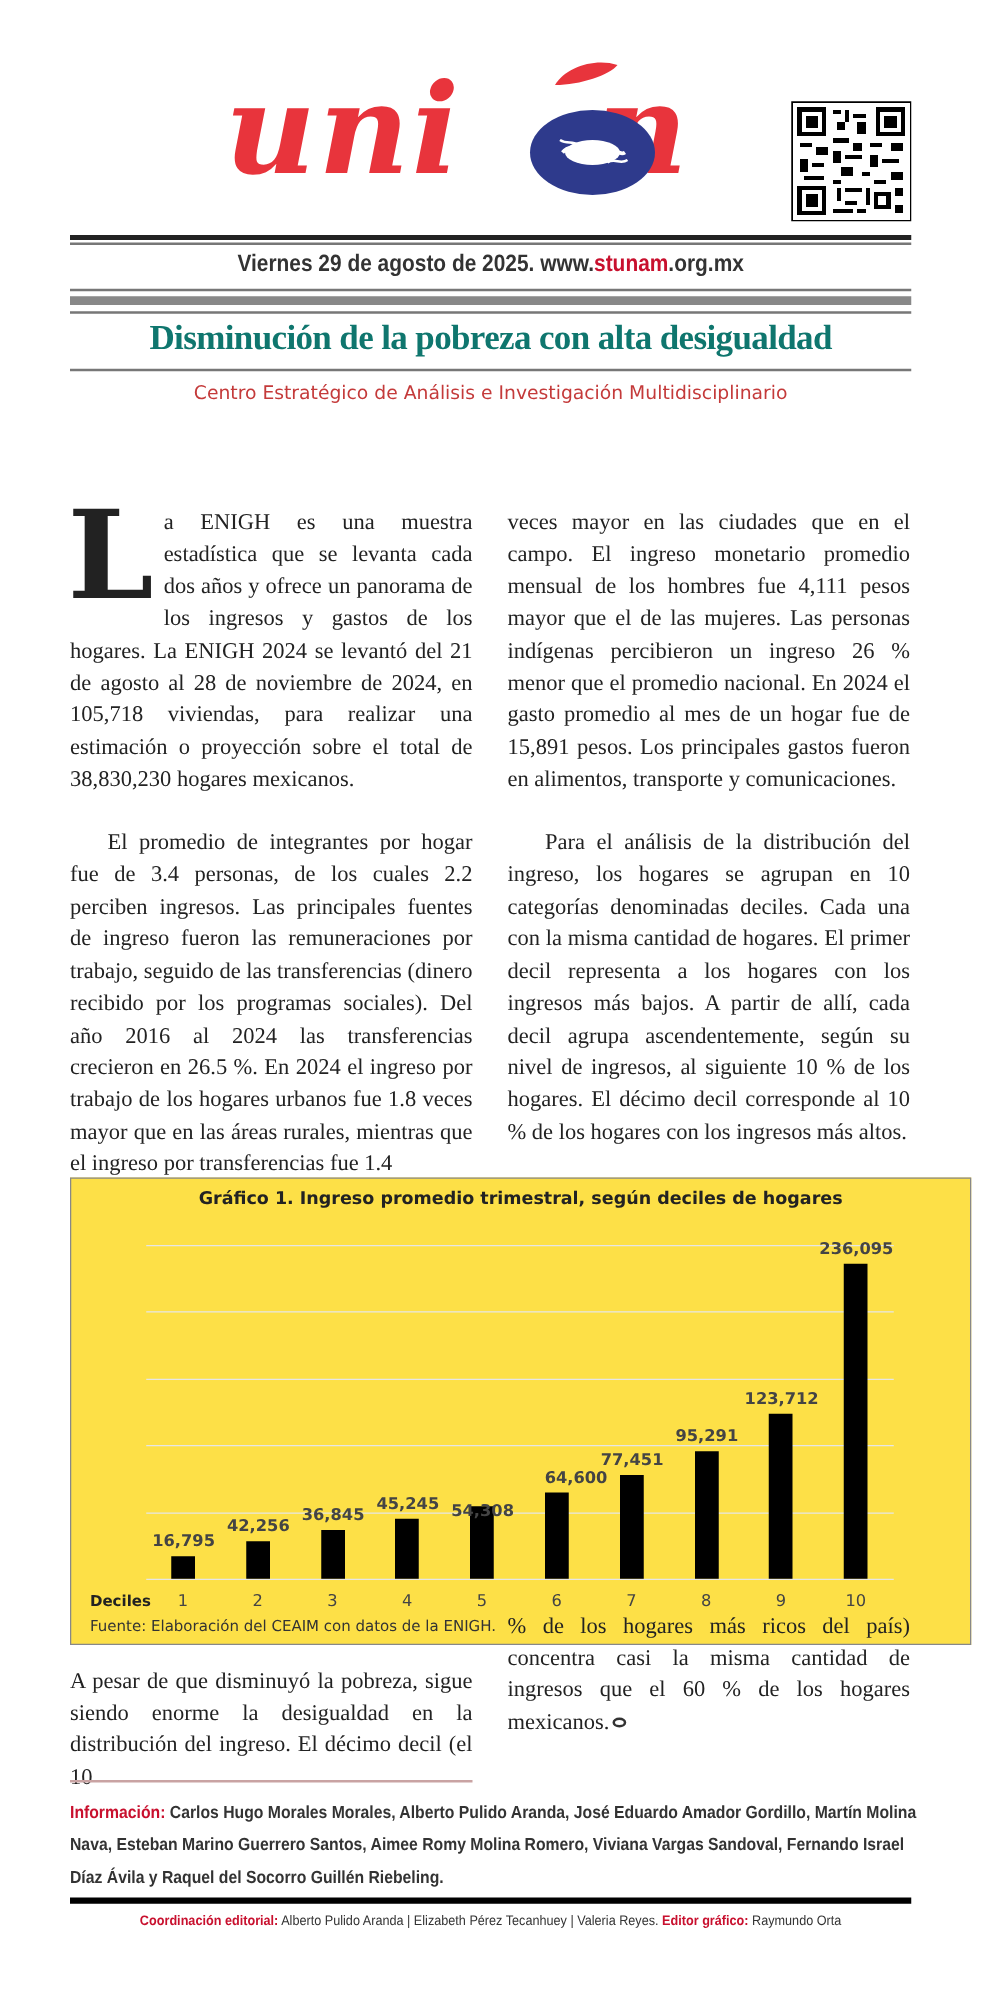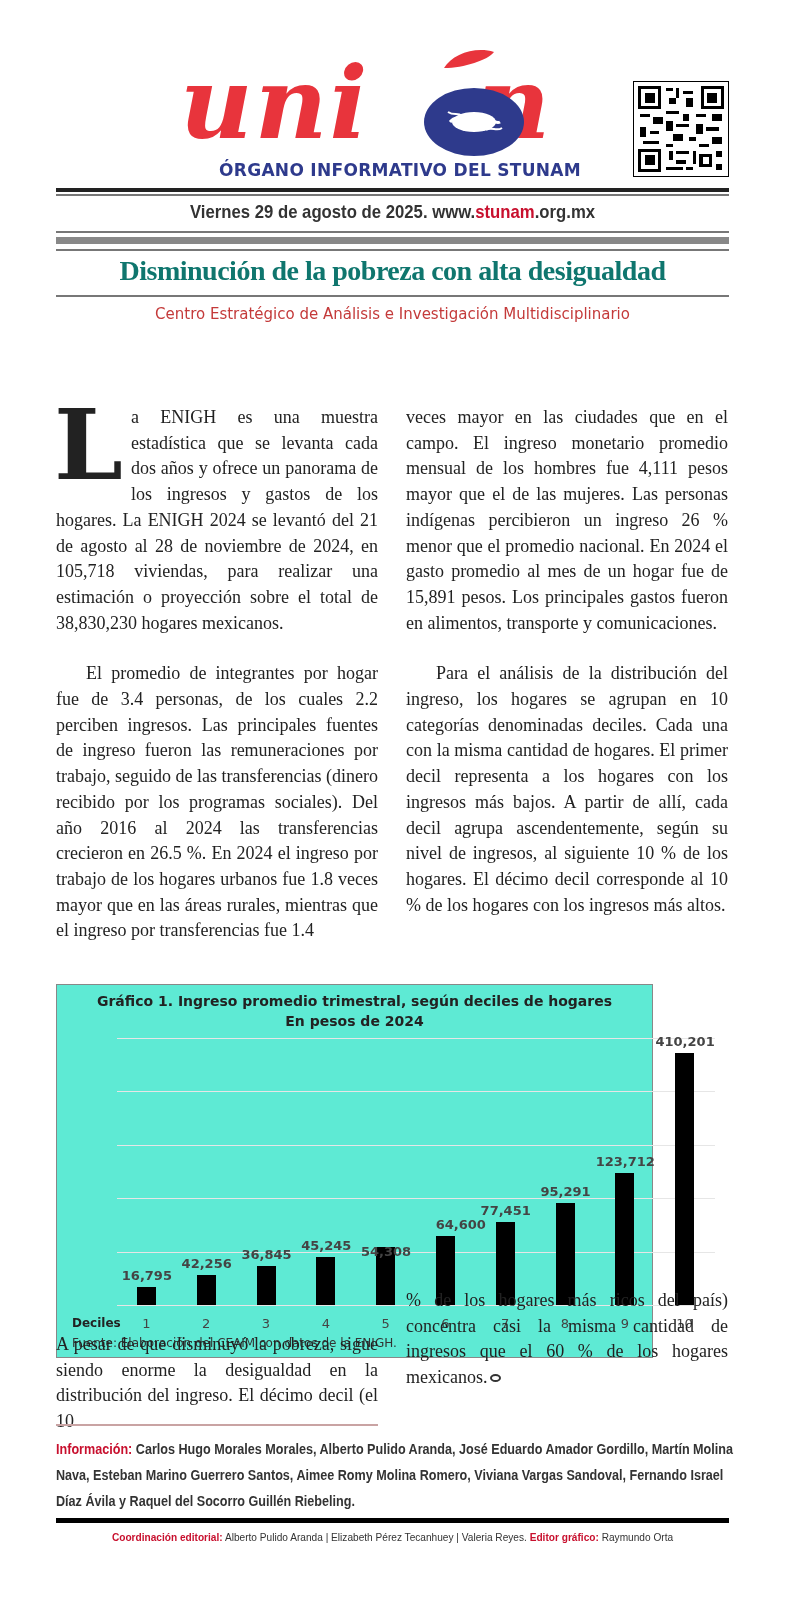--- a/index.html
+++ b/index.html
@@ -25,21 +25,21 @@
   .note { position: absolute; left: 56px; top: 346px; width: 673px; text-align: center; font-family: "Liberation Sans", sans-serif; font-weight: bold; font-size: 13.5px; line-height: 26px; color: #222; }
 
   .col { position: absolute; width: 322px; font-size: 18px; line-height: 25.7px; text-align: justify; color: #222; }
   .col p { margin-bottom: 25px; }
   .col p.indent { text-indent: 30px; }
   .dropcap { float: left; font-family: "DejaVu Serif", serif; font-weight: bold; font-size: 98px; line-height: 72px; height: 74px; margin: 4px 8px 0 -2px; color: #222; }
   .col1 { left: 56px; top: 405px; }
   .col2 { left: 406px; top: 405px; }
 
   
-  .chart-box { position: absolute; left: 56px; top: 984px; width: 597px; height: 374px; border: 1.5px solid #888; background: #5eead4; }
+  .chart-box { position: absolute; left: 56px; top: 942px; width: 721px; height: 374px; border: 1.5px solid #888; background: #fde047; }
   .chart-title { position: absolute; left: 0; top: 6px; width: 100%; text-align: center; font-family: "DejaVu Sans", sans-serif; font-weight: bold; font-size: 14px; line-height: 20px; color: #222; }
   .plot { position: absolute; left: 60px; top: 53px; width: 598px; height: 267px; }
   .grid { position: absolute; left: 0; width: 100%; height: 1px; background: #e6e6e6; }
   .bar { position: absolute; bottom: 0; width: 19px; background: #000; }
   .bar-label { position: absolute; width: 80px; margin-left: -30px; text-align: center; font-family: "DejaVu Sans", sans-serif; font-weight: bold; font-size: 13px; color: #444; }
   .xtick { position: absolute; top: 331px; width: 40px; text-align: center; font-family: "DejaVu Sans", sans-serif; font-size: 13px; color: #444; }
   .xaxis-title { position: absolute; left: 15px; top: 331px; font-family: "DejaVu Sans", sans-serif; font-weight: bold; font-size: 12px; color: #222; }
   .chart-source { position: absolute; left: 15px; top: 351px; font-family: "DejaVu Sans", sans-serif; font-size: 12px; color: #333; }
 
   .col3 { left: 56px; top: 1332px; }
@@ -66,21 +66,20 @@
       <path d="M6 20 C14 6, 38 -2, 56 4 C50 12, 26 20, 6 20 Z" fill="#e8343c"></path>
     </svg>
     <svg class="logo-o" viewBox="0 0 108 76">
       <ellipse cx="54" cy="40" rx="50" ry="34" fill="#2e3a8c"></ellipse>
       <ellipse cx="54" cy="40" rx="22" ry="10" fill="#fff"></ellipse>
       <path d="M30 40 C40 28, 50 50, 60 38 C68 30, 74 44, 80 40" stroke="#fff" stroke-width="3" fill="none"></path>
       <path d="M28 30 C34 34, 38 30, 42 34" stroke="#fff" stroke-width="2" fill="none"></path>
       <path d="M66 48 C72 44, 76 50, 82 46" stroke="#fff" stroke-width="2" fill="none"></path>
     </svg>
   </div>
-  <div class="subtitle">ÓRGANO INFORMATIVO DEL STUNAM</div>
   <svg class="qr" viewBox="0 0 29 29" shape-rendering="crispEdges">
     <rect x="0" y="0" width="29" height="29" fill="#fff" stroke="#000" stroke-width="0.8"></rect>
     <rect x="1.5" y="1.5" width="7" height="7" fill="#000"></rect>
       <rect x="2.5" y="2.5" width="5" height="5" fill="#fff"></rect>
       <rect x="3.5" y="3.5" width="3" height="3" fill="#000"></rect>
     <rect x="20.5" y="1.5" width="7" height="7" fill="#000"></rect>
       <rect x="21.5" y="2.5" width="5" height="5" fill="#fff"></rect>
       <rect x="22.5" y="3.5" width="3" height="3" fill="#000"></rect>
     <rect x="1.5" y="20.5" width="7" height="7" fill="#000"></rect>
       <rect x="2.5" y="21.5" width="5" height="5" fill="#fff"></rect>
@@ -143,21 +142,20 @@
   <p class="indent">El promedio de integrantes por hogar fue de 3.4 personas, de los cuales 2.2 perciben ingresos. Las principales fuentes de ingreso fueron las remuneraciones por trabajo, seguido de las transferencias (dinero recibido por los programas sociales). Del año 2016 al 2024 las transferencias crecieron en 26.5 %. En 2024 el ingreso por trabajo de los hogares urbanos fue 1.8 veces mayor que en las áreas rurales, mientras que el ingreso por transferencias fue 1.4</p>
 </div>
 <div class="col col2">
   <p>veces mayor en las ciudades que en el campo. El ingreso monetario promedio mensual de los hombres fue 4,111 pesos mayor que el de las mujeres. Las personas indígenas percibieron un ingreso 26 % menor que el promedio nacional. En 2024 el gasto promedio al mes de un hogar fue de 15,891 pesos. Los principales gastos fueron en alimentos, transporte y comunicaciones.</p>
   <p class="indent">Para el análisis de la distribución del ingreso, los hogares se agrupan en 10 categorías denominadas deciles. Cada una con la misma cantidad de hogares. El primer decil representa a los hogares con los ingresos más bajos. A partir de allí, cada decil agrupa ascendentemente, según su nivel de ingresos, al siguiente 10 % de los hogares. El décimo decil corresponde al 10 % de los hogares con los ingresos más altos.</p>
 </div>
 
 <figure class="chart-box">
   <div class="chart-title">
     <div>Gráfico 1. Ingreso promedio trimestral, según deciles de hogares</div>
-    <div>En pesos de 2024</div>
   </div>
   <div class="plot" id="plot">
       <div class="grid" style="top: 267px;"></div>
       <div class="grid" style="top: 213.6px;"></div>
       <div class="grid" style="top: 160.2px;"></div>
       <div class="grid" style="top: 106.8px;"></div>
       <div class="grid" style="top: 53.4px;"></div>
       <div class="grid" style="top: 0px;"></div>
       <div class="bar" style="left: 19.9px; height: 17.9371px;"></div>
       <div class="bar-label" style="left: 19.9px; top: 230.063px;">16,795</div>
@@ -171,21 +169,21 @@
       <div class="bar-label" style="left: 259.1px; top: 189.999px; margin-top: 16px;">54,308</div>
       <div class="bar" style="left: 318.9px; height: 68.9928px;"></div>
       <div class="bar-label" style="left: 318.9px; top: 179.007px; text-align: right;">64,600</div>
       <div class="bar" style="left: 378.7px; height: 82.7177px;"></div>
       <div class="bar-label" style="left: 378.7px; top: 165.282px;">77,451</div>
       <div class="bar" style="left: 438.5px; height: 101.771px;"></div>
       <div class="bar-label" style="left: 438.5px; top: 146.229px;">95,291</div>
       <div class="bar" style="left: 498.3px; height: 132.124px;"></div>
       <div class="bar-label" style="left: 498.3px; top: 115.876px;">123,712</div>
       <div class="bar" style="left: 558.1px; height: 252.149px;"></div>
-      <div class="bar-label" style="left: 558.1px; top: -4.14946px;">410,201</div>
+      <div class="bar-label" style="left: 558.1px; top: -4.14946px;">236,095</div>
     </div>
   <div class="xaxis-title">Deciles</div>
   <div id="xticks">
       <div class="xtick" style="left: 69.4px;">1</div>
       <div class="xtick" style="left: 129.2px;">2</div>
       <div class="xtick" style="left: 189px;">3</div>
       <div class="xtick" style="left: 248.8px;">4</div>
       <div class="xtick" style="left: 308.6px;">5</div>
       <div class="xtick" style="left: 368.4px;">6</div>
       <div class="xtick" style="left: 428.2px;">7</div>

